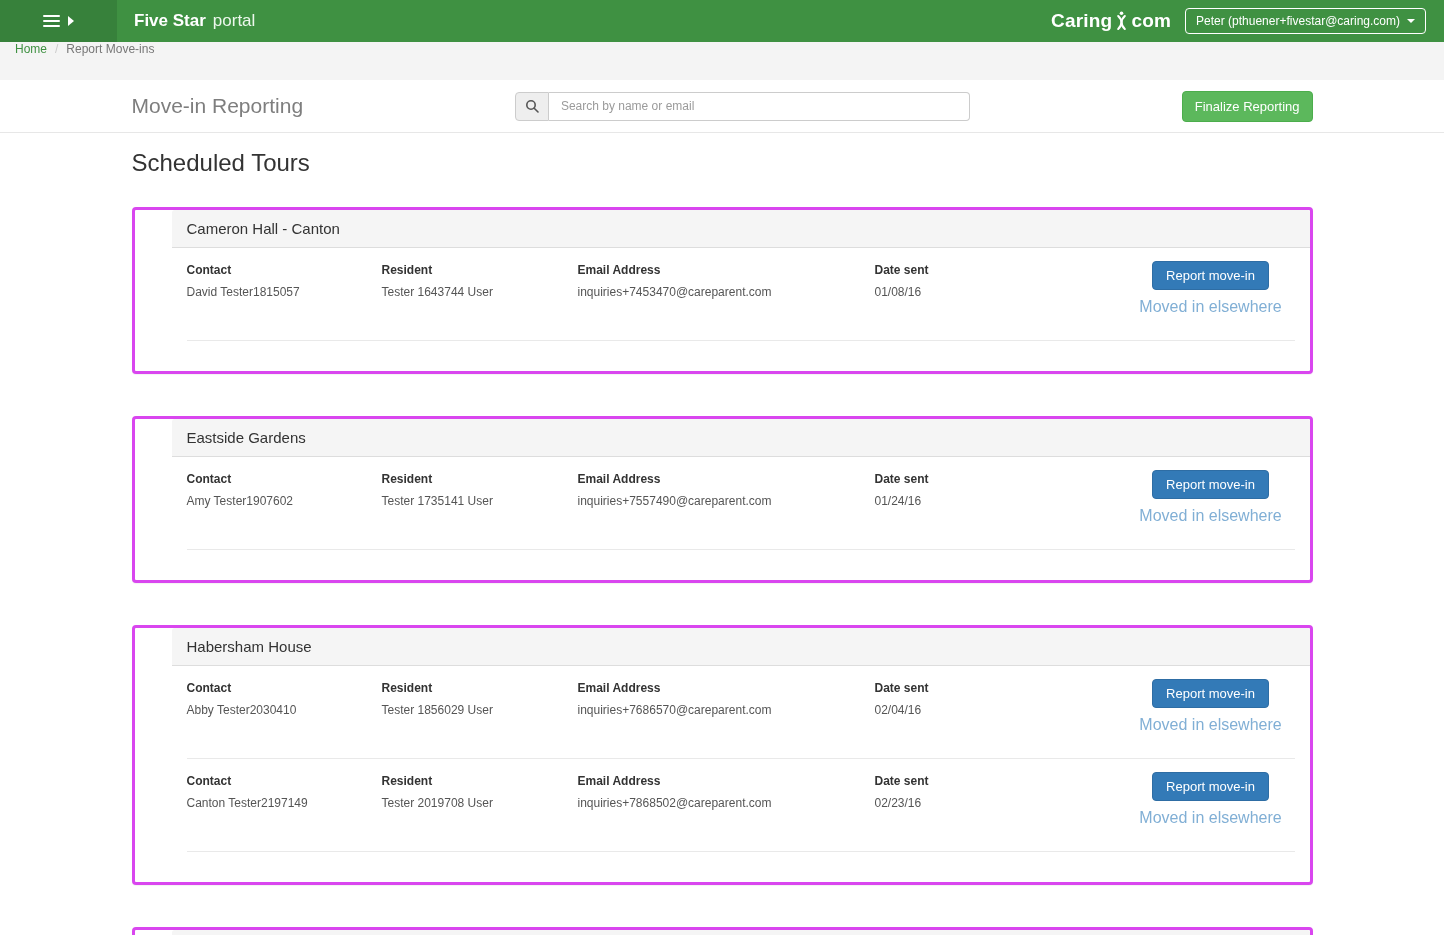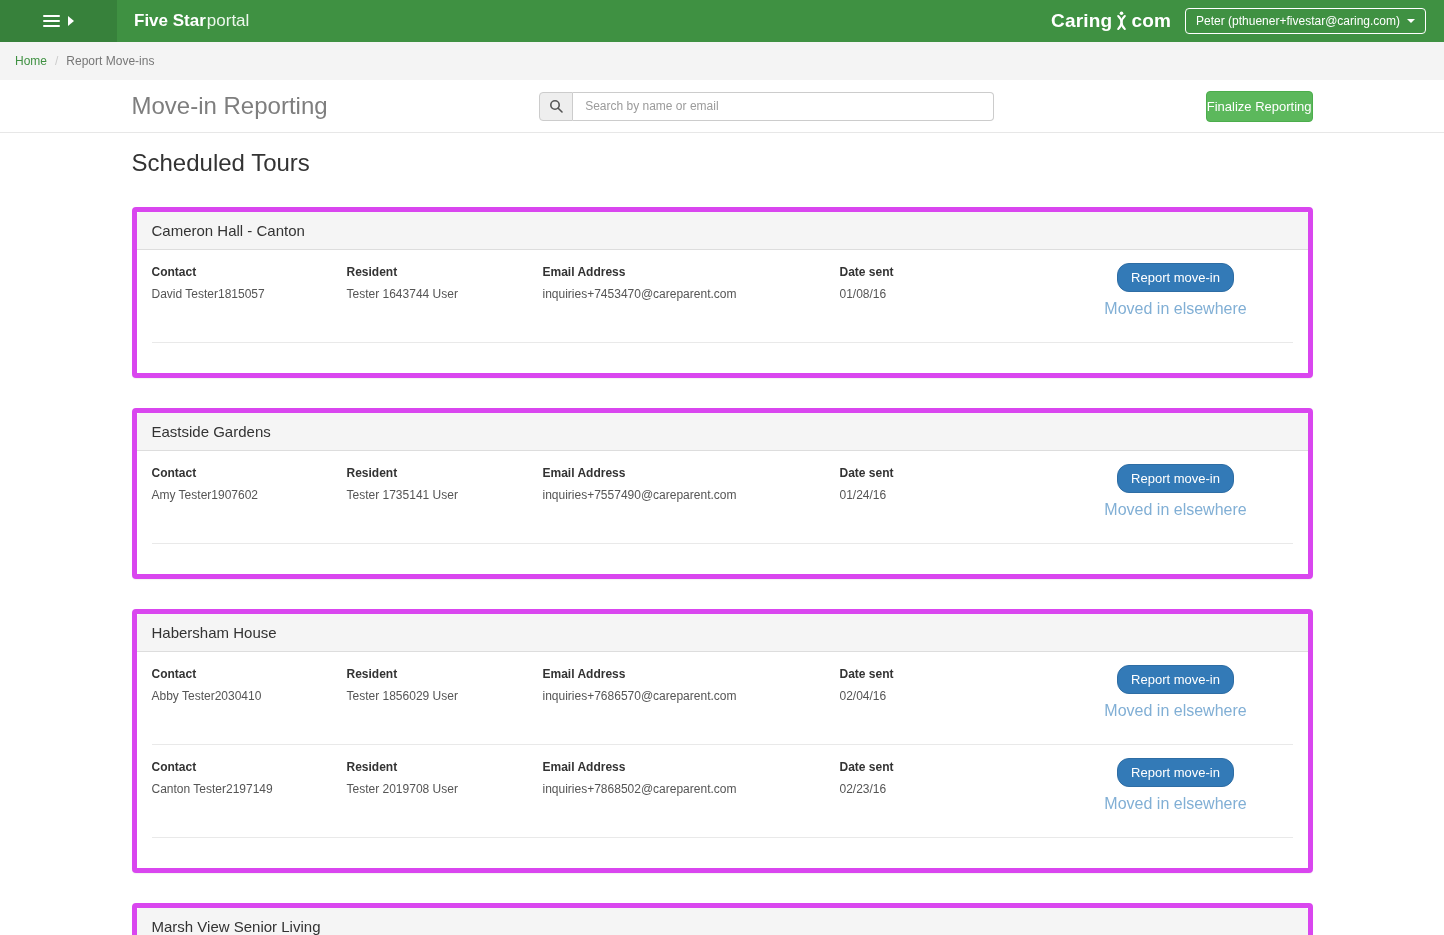--- a/index.html
+++ b/index.html
@@ -12,77 +12,77 @@
   
   .navbar { height:42px; background:var(--navbar-green,#3F9142); display:flex; align-items:center; }
   .nav-toggle {
     width:117px; height:42px; background:var(--navbar-green-dark,#37813B);
     display:flex; align-items:center; justify-content:center; gap:8px;
     border:none; cursor:pointer;
   }
   .list-icon { display:flex; flex-direction:column; gap:3px; }
   .list-icon i { display:block; width:17px; height:2px; background:#fff; border-radius:1px; }
   .arrow-right { width:0; height:0; border-left:6px solid #fff; border-top:5px solid transparent; border-bottom:5px solid transparent; }
-  .brand { margin-left:17px; font-size:17px; color:#fff; display:flex; align-items:baseline; gap:1px; }
+  .brand { margin-left:17px; font-size:17px; color:#fff; display:flex; align-items:baseline; gap:7px; }
   .brand-primary { font-weight:700; }
   .brand-secondary { font-weight:400; color:#ecf7ec; }
   .nav-right { margin-left:auto; margin-right:18px; display:flex; align-items:center; gap:14px; }
   .caring-logo { display:flex; align-items:center; color:#fff; font-weight:700; font-size:19px; letter-spacing:.2px; }
   .logo-mark { display:flex; margin:0 1px; }
   .user-btn {
     display:flex; align-items:center; gap:7px;
     border:1px solid #fff; border-radius:4px; background:transparent;
     color:#ffffff; font-size:12px; padding:5px 10px; cursor:pointer; font-family:inherit;
   }
   .caret-down { width:0; height:0; border-top:4px solid #fff; border-left:4px solid transparent; border-right:4px solid transparent; }
 
   
-  .breadcrumb { height:38px; background:#f4f4f4; display:flex; align-items:flex-end; padding:12px 15px; font-size:12px; gap:8px; }
+  .breadcrumb { height:38px; background:#f4f4f4; display:flex; align-items:flex-start; padding:0 15px; font-size:12px; gap:8px; }
   .breadcrumb a { color:var(--navbar-green,#3F9142); text-decoration:none; cursor:pointer; }
   .breadcrumb .sep { color:#ccc; }
   .breadcrumb .current { color:#777; }
 
   
   .page-header { height:53px; border-bottom:1px solid #e7e7e7; background:#fff; display:flex; align-items:center; }
   .container { width:1181px; margin:0 auto; }
   .page-header .container { display:flex; align-items:center; justify-content:space-between; }
-  .page-title { font-size:24px; font-weight:500; color:#7e7e7e; }
+  .page-title { font-size:21px; font-weight:500; color:#7e7e7e; }
   .search-group { display:flex; width:455px; height:29px; }
   .search-btn {
     width:34px; background:#eee; border:1px solid #ccc; border-radius:4px 0 0 4px;
     display:flex; align-items:center; justify-content:center; cursor:pointer;
   }
   .search-input {
     flex:1; border:1px solid #ccc; border-left:none; border-radius:0 4px 4px 0;
     padding:0 12px; font-size:12px; color:#555; font-family:inherit; outline:none;
   }
   .search-input::placeholder { color:#9b9b9b; }
   .btn-success {
     background:var(--btn-green,#5CB85C); border:1px solid #4CAE4C; border-radius:4px;
-    color:#fff; font-size:13px; padding:7px 0; cursor:pointer; font-family:inherit;
+    color:#fff; font-size:13px; padding:7px 12px; cursor:pointer; font-family:inherit;
   }
 
   
   .section-title { font-size:24px; font-weight:500; color:#333; margin:16px 0 30px; }
   .panel {
-    border:5px solid #d946ef; border-radius:4px; margin-bottom:30px;
-    box-shadow:0 1px 1px rgba(0,0,0,.05); background:#fff;
+    border:3px solid #d946ef; border-radius:4px; margin-bottom:42px;
+    box-shadow:0 1px 1px rgba(0,0,0,.05); background:#fff;padding-left:37px;
   }
   .panel-heading {
     background:#f5f5f5; border-bottom:1px solid #ddd; border-radius:3px 3px 0 0;
     padding:10px 15px; font-size:15px; color:#333;
   }
   .panel-body { padding-bottom:30px; }
   .tour { padding:15px 15px 0; }
   .tour-grid { display:grid; grid-template-columns:195px 196px 297px 277px 1fr; align-items:start; }
   .cell-label { font-size:12px; font-weight:700; color:#333; margin-bottom:8px; }
   .cell-value { font-size:12px; color:#555; min-height:17px; }
   .action { display:flex; flex-direction:column; align-items:center; width:118px; margin-top:-2px; }
   .btn-report {
-    background:var(--btn-blue,#337AB7); border:1px solid #2E6DA4; border-radius:12px;
+    background:var(--btn-blue,#337AB7); border:1px solid #2E6DA4; border-radius:4px;
     color:#fff; font-size:13px; padding:6px 13px; cursor:pointer; font-family:inherit; white-space:nowrap;
   }
   .link-moved { margin-top:8px; font-size:16px; color:var(--link-blue,#81AFD5); text-decoration:none; cursor:pointer; white-space:nowrap; }
   .tour-hr { border:none; border-top:1px solid #e9e9e9; margin:24px 0 0; }
 </style>
 </head>
 <body>
 
 <header class="navbar">
   <button class="nav-toggle">

